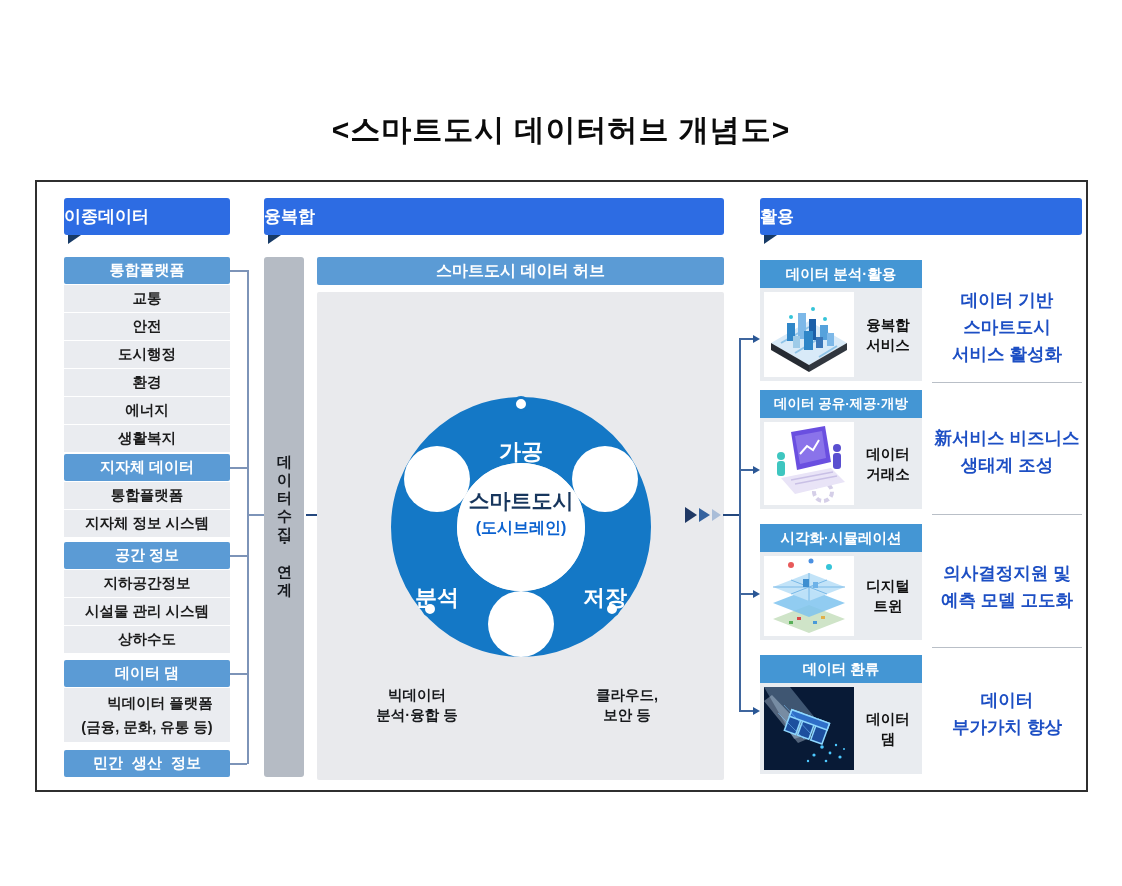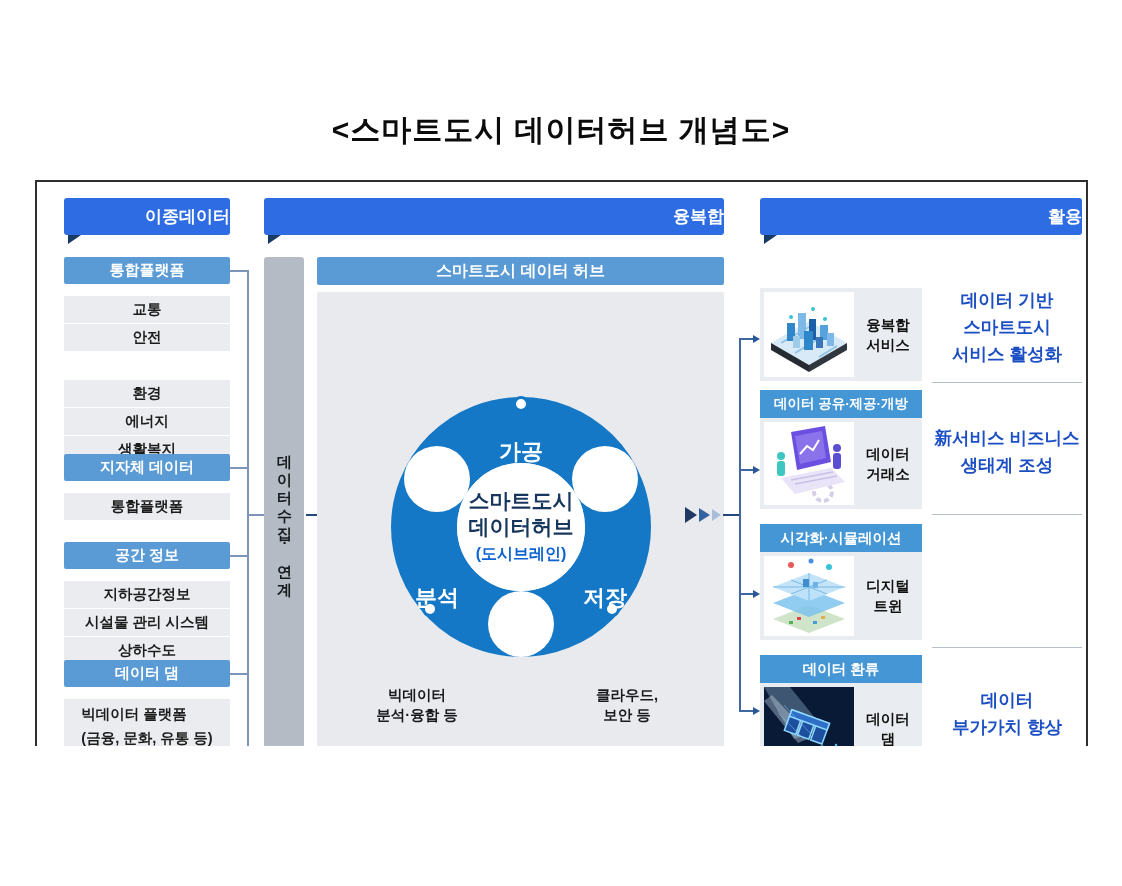--- a/index.html
+++ b/index.html
@@ -1,32 +1,32 @@
 <!DOCTYPE html>
 <html><head>
 <meta charset="utf-8">
 <style>
   * { box-sizing: border-box; }
   body { margin:0; background:#ffffff; font-family:"Liberation Sans","DejaVu Sans",sans-serif; }
-  .stage { position:relative; width:1122px; height:746px; background:#fff; overflow:hidden; }
+  .stage { position:relative; width:1122px; height:886px; background:#fff; overflow:hidden; }
   .title { position:absolute; top:110px; left:0; width:100%; margin:0; text-align:center;
            font-size:30px; font-weight:bold; color:#0b0b0b; letter-spacing:1px; }
   .frame { position:absolute; left:35px; top:180px; width:1053px; height:612px;
            border:2px solid #2f2f2f; background:#fff; }
 
   .bighdr { position:absolute; height:37px; background:#2d6ce3; border-radius:3px; color:#fff;
-            font-weight:bold; font-size:17px; display:flex; align-items:center; justify-content:flex-end; }
+            font-weight:bold; font-size:17px; display:flex; align-items:center; justify-content:flex-start; }
   .fold { position:absolute; left:4px; top:37px; }
 
   .subhdr { position:absolute; left:27px; width:166px; height:27px; background:#5b9bd5; color:#fff;
             font-weight:bold; font-size:15px; display:flex; align-items:center; justify-content:center;
             border-radius:2px; }
   .item { position:absolute; left:27px; width:166px; height:27px; background:#eaecf0; color:#1c1c1c;
           font-weight:600; font-size:14.5px; display:flex; align-items:center; justify-content:center;
-          text-align:left; white-space:pre-line;margin-top:11px; }
+          text-align:right; white-space:pre-line; }
   .item.tall { height:54px; line-height:24px; }
 
   .cline { position:absolute; background:#7d94b8; }
 
   .collect-bar { position:absolute; left:227px; top:75px; width:40px; height:520px; background:#b5bbc4;
                  border-radius:3px; display:flex; align-items:center; justify-content:center; }
   .collect-text { writing-mode:vertical-rl; text-orientation:upright; font-size:15px; font-weight:bold;
                   color:#15181d; letter-spacing:3px; }
 
   .panel { position:absolute; left:280px; top:110px; width:407px; height:488px; background:#e9eaed; border-radius:2px; }
@@ -79,26 +79,28 @@
     <div class="bighdr" style="left:723px; top:16px; width:322px;">
       <span>활용</span>
       <svg class="fold" width="13" height="9" viewBox="0 0 13 9">
           <polygon points="0,0 13,0 0,9" fill="#173a66"></polygon>
         </svg>
     </div>
 
     <div class="subhdr" style="top:75px;">통합플랫폼</div>
     <div class="item" style="top:103px;">교통</div>
     <div class="item" style="top:131px;">안전</div>
+    <div class="item" style="top:159px;">도시행정</div>
     <div class="item" style="top:187px;">환경</div>
     <div class="item" style="top:215px;">에너지</div>
     <div class="item" style="top:243px;">생활복지</div>
 
     <div class="subhdr" style="top:272px;">지자체 데이터</div>
     <div class="item" style="top:300px;">통합플랫폼</div>
+    <div class="item" style="top:328px;">지자체 정보 시스템</div>
 
     <div class="subhdr" style="top:360px;">공간 정보</div>
     <div class="item" style="top:388px;">지하공간정보</div>
     <div class="item" style="top:444px;">상하수도</div>
     <div class="item" style="top:416px;">시설물 관리 시스템</div>
 
     <div class="subhdr" style="top:478px;">데이터 댐</div>
     <div class="item tall" style="top:506px;">빅데이터 플랫폼
 (금융, 문화, 유통 등)</div>
 
@@ -136,21 +138,20 @@
       <circle cx="140" cy="17" r="6.5" fill="#ffffff" stroke="#1478c6" stroke-width="3"></circle>
       <circle cx="49" cy="222" r="6.5" fill="#ffffff" stroke="#1478c6" stroke-width="3"></circle>
       <circle cx="231" cy="222" r="6.5" fill="#ffffff" stroke="#1478c6" stroke-width="3"></circle>
       <text x="140" y="72" text-anchor="middle" font-size="22" font-weight="bold" fill="#ffffff">가공</text>
       <text x="56" y="218" text-anchor="middle" font-size="22" font-weight="bold" fill="#ffffff">분석</text>
       <text x="224" y="218" text-anchor="middle" font-size="22" font-weight="bold" fill="#ffffff">저장</text>
     </svg>
 
     <div class="hub-center" style="left:394px; top:306px; width:180px;">
       <div class="hub-line">스마트도시</div>
-      <div class="hub-line">데이터허브</div>
       <div class="hub-sub">(도시브레인)</div>
     </div>
 
     <div class="cap" style="left:295px; top:503px; width:170px;">빅데이터
 분석·융합 등</div>
     <div class="cap" style="left:505px; top:503px; width:170px;">클라우드,
 보안 등</div>
 
     <svg style="position:absolute; left:648px; top:322px;" width="56" height="22" viewBox="0 0 56 22">
       <polygon points="0,3 12,11 0,19" fill="#1f3864"></polygon>
@@ -162,20 +163,21 @@
     <div class="trunk" style="top:157px; height:373px;"></div>
     <div class="branch" style="top:156px;"></div>
       <div class="tri-r" style="top:152.5px;"></div>
     <div class="branch" style="top:287px;"></div>
       <div class="tri-r" style="top:283.5px;"></div>
     <div class="branch" style="top:411px;"></div>
       <div class="tri-r" style="top:407.5px;"></div>
     <div class="branch" style="top:528px;"></div>
       <div class="tri-r" style="top:524.5px;"></div>
 
+    <div class="sec-hdr" style="top:78px;">데이터 분석·활용</div>
     <div class="sec-body" style="top:106px; height:93px;">
       <div class="img-box">
         <svg width="84" height="80" viewBox="0 0 84 80">
           <rect width="84" height="80" fill="#ffffff"></rect>
           <polygon points="42,26 80,48 42,70 4,48" fill="#d8eaf8"></polygon>
           <polygon points="4,48 42,70 42,77 4,55" fill="#262b33"></polygon>
           <polygon points="80,48 42,70 42,77 80,55" fill="#31373f"></polygon>
           <path d="M14,48 L42,32 M28,58 L58,40 M52,62 L70,51" stroke="#8fc4e8" stroke-width="2" fill="none"></path>
           <rect x="20" y="28" width="8" height="18" fill="#2f86c8"></rect>
           <rect x="31" y="18" width="8" height="26" fill="#7db8e8"></rect>
@@ -269,18 +271,20 @@
 댐</div>
     </div>
 
     <div class="outcome" style="top:105px;">데이터 기반
 스마트도시
 서비스 활성화</div>
     <div class="sep" style="top:200px;"></div>
     <div class="outcome" style="top:243px;">新서비스 비즈니스
 생태계 조성</div>
     <div class="sep" style="top:332px;"></div>
+    <div class="outcome" style="top:378px;">의사결정지원 및
+예측 모델 고도화</div>
     <div class="sep" style="top:465px;"></div>
     <div class="outcome" style="top:505px;">데이터
 부가가치 향상</div>
 
   </div>
 </div>
 
 </body></html>

